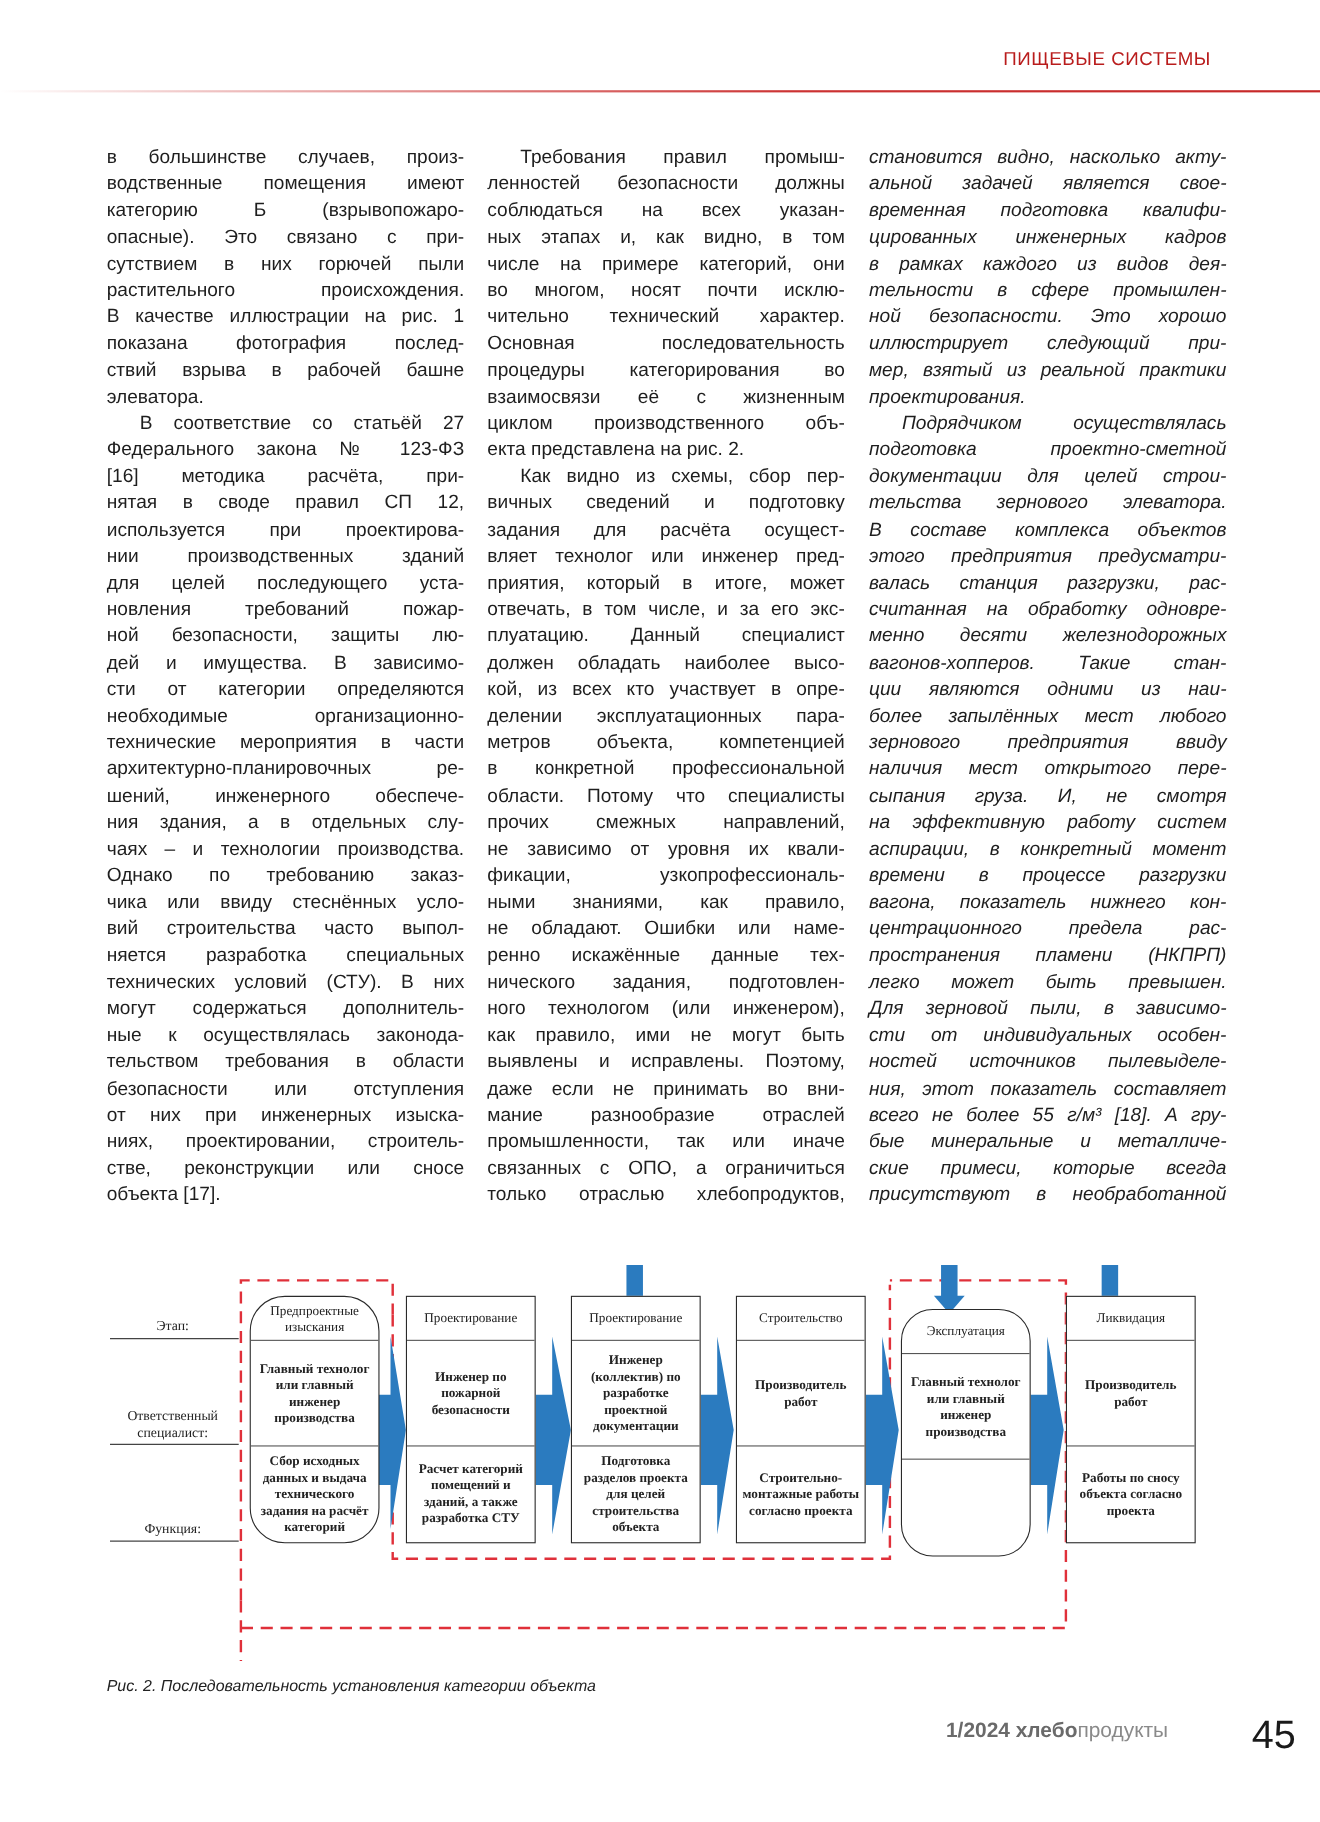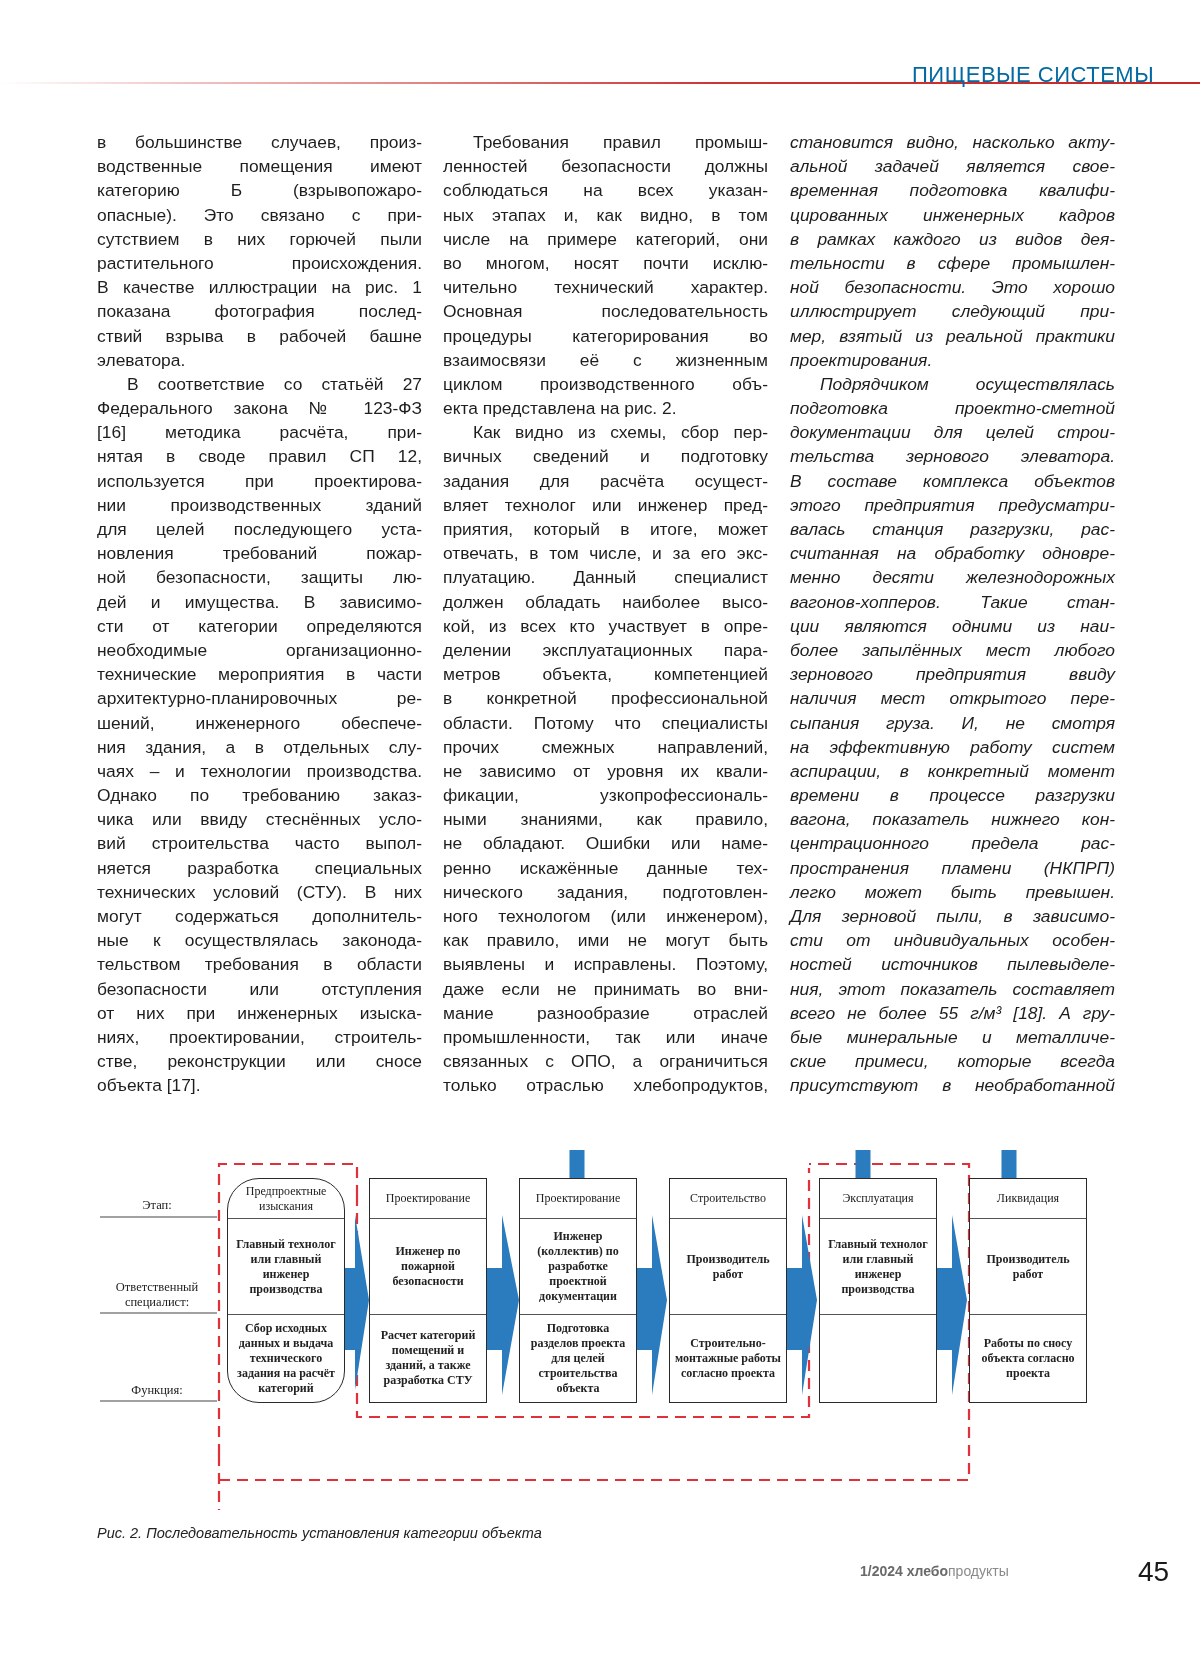--- a/index.html
+++ b/index.html
@@ -1,21 +1,21 @@
 <!DOCTYPE html>
 <html><head>
 <meta charset="utf-8">
 <style>
   html, body { margin: 0; padding: 0; background: #ffffff; }
   body { width: 1200px; height: 1656px; position: relative; overflow: hidden;
          font-family: "Liberation Sans", "DejaVu Sans", sans-serif; color: #1e1e1e; }
   .header-rule { position: absolute; left: 0; top: 82px; width: 1200px; height: 2px;
                  background: linear-gradient(to right, #ffffff 0%, #f0c6c6 15%, #cc3333 60%, #c62828 100%); }
-  .section-title { position: absolute; left: 912px; top: 62px; font-size: 22px;
-                   color: #0369a1; letter-spacing: 0.5px; }
+  .section-title { position: absolute; left: 912px; top: 44px; font-size: 17px;
+                   color: #b91c1c; letter-spacing: 0.5px; }
   .column { position: absolute; top: 130px; width: 325px; font-size: 17.4px; line-height: 24.2px;
             text-align: justify; }
   .column .ln { display: block; white-space: nowrap; text-align-last: justify; height: 24.2px; }
   .column .ln.last { text-align-last: left; }
   .column .ln.indent { padding-left: 30px; }
   .col1 { left: 97px; }
   .col2 { left: 443px; }
   .col3 { left: 790px; font-style: italic; }
 
   .figure { position: absolute; left: 97px; top: 1150px; width: 1015px; height: 360px; }
@@ -26,24 +26,24 @@
                background: #fff; box-sizing: border-box;
                font-family: "Liberation Serif", "DejaVu Serif", serif; font-size: 12px;
                color: #222; line-height: 15px; }
   .stage-box .cell { position: absolute; left: 0; right: 0; display: flex; align-items: center;
                      justify-content: center; text-align: center; padding: 0 2px; box-sizing: border-box; }
   .stage-box .c-stage { top: 0; height: 40px; border-bottom: 1.2px solid #555; }
   .stage-box .c-resp { top: 40px; height: 96px; border-bottom: 1.2px solid #555; font-weight: bold; }
   .stage-box .c-func { top: 136px; height: 86px; font-weight: bold; }
   .caption { position: absolute; left: 97px; top: 1525px; font-size: 14.5px; font-style: italic;
              color: #222; }
-  .footer-issue { position: absolute; left: 860px; top: 1563px; font-size: 14px; color: #777; }
+  .footer-issue { position: absolute; left: 860px; top: 1563px; font-size: 19px; color: #777; }
   .footer-issue b { color: #6a6a6a; }
   .footer-issue .prod { font-weight: normal; color: #8a8a8a; }
-  .page-number { position: absolute; left: 1138px; top: 1556px; font-size: 28px; color: #1a1a1a; }
+  .page-number { position: absolute; left: 1138px; top: 1556px; font-size: 36px; color: #1a1a1a; }
 </style>
 </head>
 <body>
 
 <div class="header-rule"></div>
 <div class="section-title">ПИЩЕВЫЕ СИСТЕМЫ</div>
 
 <div class="column col1" id="col0">
     <span class="ln">в большинстве случаев, произ-</span>
     <span class="ln">водственные помещения имеют</span>
@@ -214,21 +214,21 @@
   <div class="stage-box" style="left:422px;top:28px;">
     <div class="cell c-stage">Проектирование</div>
     <div class="cell c-resp">Инженер (коллектив) по разработке проектной документации</div>
     <div class="cell c-func">Подготовка разделов проекта для целей строительства объекта</div>
   </div>
   <div class="stage-box" style="left:572px;top:28px;">
     <div class="cell c-stage">Строительство</div>
     <div class="cell c-resp">Производитель работ</div>
     <div class="cell c-func">Строительно-монтажные работы согласно проекта</div>
   </div>
-  <div class="stage-box" style="left:722px;top:28px;">
+  <div class="stage-box" style="left:722px;top:40px;border-radius:29px;">
     <div class="cell c-stage">Эксплуатация</div>
     <div class="cell c-resp">Главный технолог или главный инженер производства</div>
   </div>
   <div class="stage-box" style="left:872px;top:28px;">
     <div class="cell c-stage">Ликвидация</div>
     <div class="cell c-resp">Производитель работ</div>
     <div class="cell c-func">Работы по сносу объекта согласно проекта</div>
   </div>
 </div>
 

